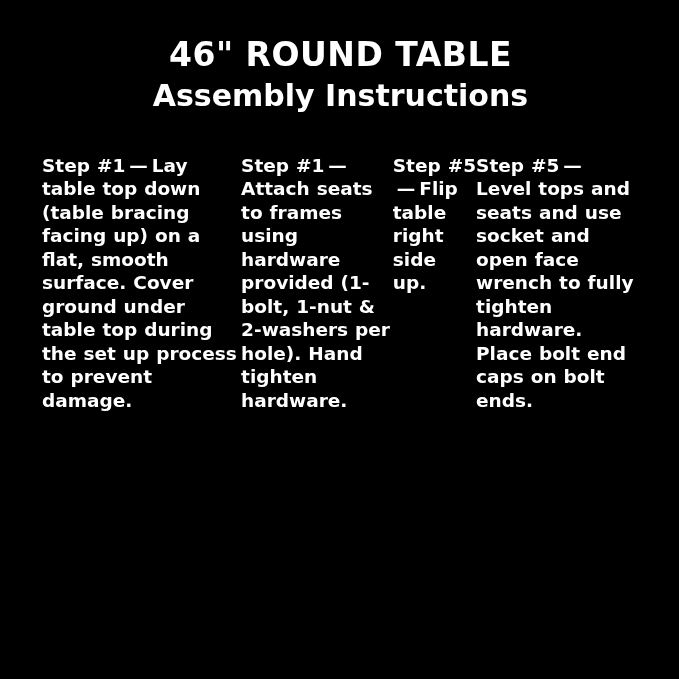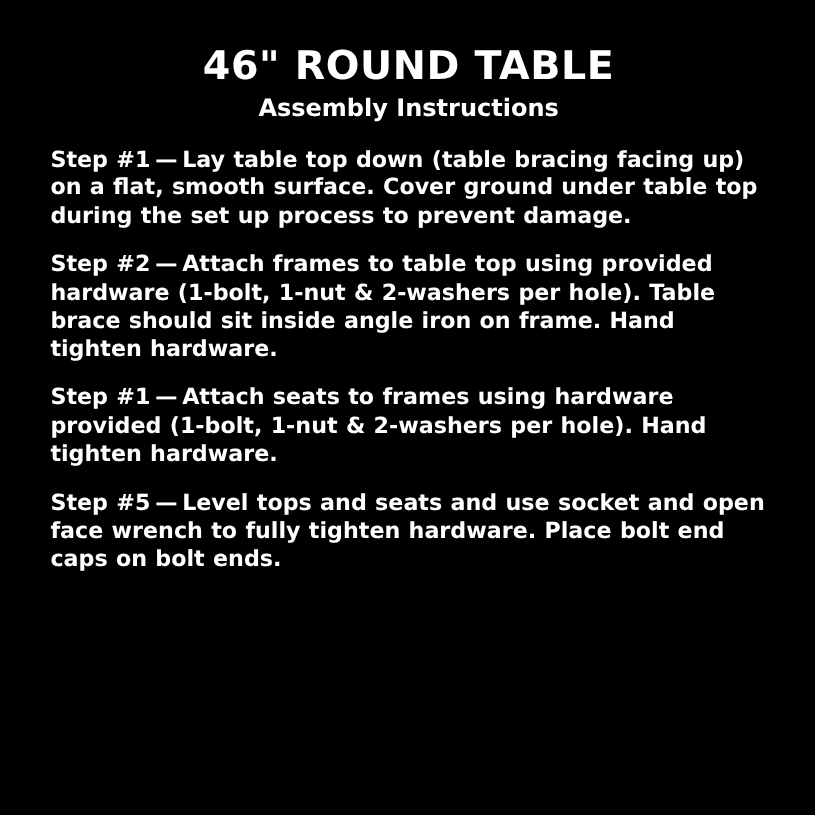--- a/index.html
+++ b/index.html
@@ -27,28 +27,29 @@
     margin-bottom: 18px;
   }
   .main-title {
     font-size: 33px;
     font-weight: bold;
     letter-spacing: 0.5px;
     line-height: 1.15;
     margin: 6px 0 4px 0;
   }
   .sub-title {
-    font-size: 20px;
+    font-size: 30px;
     font-weight: bold;
     line-height: 1.2;
     margin: 0 0 2px 0;
   }
   .steps {
     display: flex;
-    flex-direction: column;
+    flex-direction: row;
+    margin-top: 20px;
   }
   .step {
     font-size: 18.5px;
     font-weight: bold;
     line-height: 1.27;
     margin-bottom: 17px;
     text-align: left;
     word-spacing: 0.5px;
   }
   .step:last-child {
@@ -70,28 +71,28 @@
     <div class="main-title">46" ROUND TABLE</div>
     <div class="sub-title">Assembly Instructions</div>
   </div>
 
   <div class="steps">
 
     <div class="step">
       <span class="label">Step #1</span><span class="dash">—</span><span class="body">Lay table top down (table bracing facing up) on a flat, smooth surface. Cover ground under table top during the set up process to prevent damage.</span>
     </div>
 
-    <div class="step">
-      <span class="label">Step #2</span><span class="dash">—</span><span class="body">Attach frames to table top using provided hardware (1-bolt, 1-nut &amp; 2-washers per hole). Table brace should sit inside angle iron on frame. Hand tighten hardware.</span>
-    </div>
 
     <div class="step">
       <span class="label">Step #1</span><span class="dash">—</span><span class="body">Attach seats to frames using hardware provided (1-bolt, 1-nut &amp; 2-washers per hole). Hand tighten hardware.</span>
     </div>
 
 
+    <div class="step">
+      <span class="label">Step #5</span><span class="dash">—</span><span class="body">Flip table right side up.</span>
+    </div>
 
     <div class="step">
       <span class="label">Step #5</span><span class="dash">—</span><span class="body">Level tops and seats and use socket and open face wrench to fully tighten hardware. Place bolt end caps on bolt ends.</span>
     </div>
 
   </div>
 </div>
 
 </body></html>

